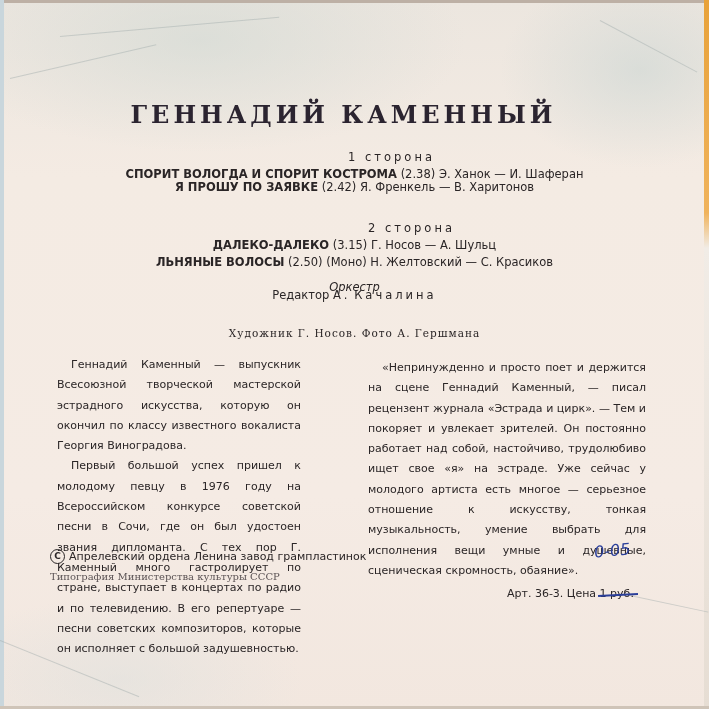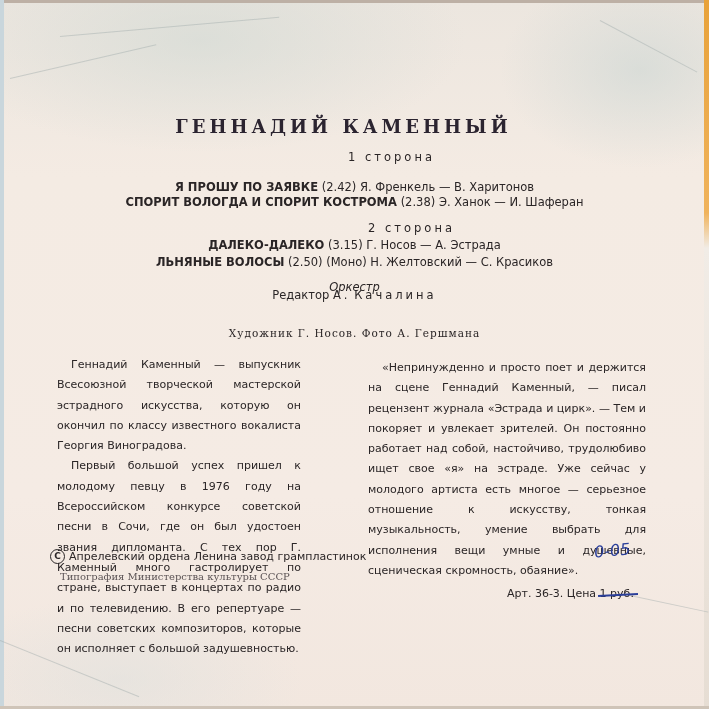--- a/index.html
+++ b/index.html
@@ -18,36 +18,36 @@
       linear-gradient(180deg, #ece6df 0%, #f4ebe3 25%, #f5ebe4 70%, #f2e7df 100%);
   }
   .edge-left { position: absolute; left: 0; top: 0; width: 4px; height: 709px; background: #c9d6dc; }
   .edge-right { position: absolute; right: 0; top: 0; width: 5px; height: 709px; background: linear-gradient(180deg, #e8a23a 0%, #f0b35c 30%, #f1ece6 35%, #e6ddd3 100%); }
   .edge-bottom { position: absolute; left: 0; bottom: 0; width: 709px; height: 3px; background: #cfc4b8; }
   .edge-top { position: absolute; left: 0; top: 0; width: 709px; height: 3px; background: #bdb0a5; }
   .crease { position: absolute; height: 1px; background: rgba(160,170,170,0.45); transform-origin: left center; }
 
   .title {
     position: absolute; left: 0; width: 687px; top: 100px; text-align: center;
-    font-family: "DejaVu Serif", serif; font-weight: bold; font-size: 18px; letter-spacing: 4px; color: #2b2430; margin-top: 16px;
+    font-family: "DejaVu Serif", serif; font-weight: bold; font-size: 24px; letter-spacing: 4px; color: #2b2430;
   }
   .center-line { position: absolute; left: 0; width: 709px; text-align: center; font-size: 11.5px; white-space: nowrap; }
   .side-label { letter-spacing: 3px; margin-left: 37px; }
   .track-title { font-weight: bold; }
   .serif-small { font-family: "DejaVu Serif", serif; font-size: 10.5px; letter-spacing: 1px; }
   .spaced { letter-spacing: 3px; }
 
   .col { position: absolute; font-size: 11px; line-height: 20.3px; text-align: justify; }
   .col p { margin: 0; text-indent: 14px; }
   .col-left { left: 57px; top: 355px; width: 244px; }
   .col-right { left: 368px; top: 358px; width: 278px; }
 
   .footer-left { position: absolute; left: 50px; top: 549px; font-size: 11px; }
   .footer-left .copy { display: inline-block; width: 13px; height: 13px; border: 1.5px solid #2a2526; border-radius: 50%; text-align: center; font-size: 9px; line-height: 13px; font-weight: bold; vertical-align: middle; margin-right: 4px; }
-  .footer-print { position: absolute; left: 60px; top: 571px; font-family: "DejaVu Serif", serif; font-size: 10px; color: #5a5254; }
+  .footer-print { position: absolute; left: 50px; top: 571px; font-family: "DejaVu Serif", serif; font-size: 10px; color: #5a5254; }
   .footer-right { position: absolute; left: 507px; top: 556px; font-size: 11px; white-space: nowrap; margin-top: 31px; }
   .strike { position: relative; }
   .strike::after { content: ""; position: absolute; left: -2px; right: -4px; top: 7px; height: 1.5px; background: #2b3f9a; transform: rotate(-3deg); }
   .handwritten { position: absolute; left: 594px; top: 541px; font-family: "DejaVu Sans", sans-serif; font-size: 16px; color: #2b3f9a; transform: rotate(-6deg); font-style: italic; }
 </style>
 </head>
 <body>
 
 <div class="sleeve">
   <div class="edge-top"></div>
@@ -58,38 +58,38 @@
   <div class="crease" style="left:10px;top:78px;width:150px;transform:rotate(-13deg);"></div>
   <div class="crease" style="left:60px;top:36px;width:220px;transform:rotate(-5deg);"></div>
   <div class="crease" style="left:600px;top:20px;width:110px;transform:rotate(28deg);"></div>
   <div class="crease" style="left:0px;top:640px;width:150px;transform:rotate(22deg);"></div>
   <div class="crease" style="left:630px;top:595px;width:80px;transform:rotate(12deg);"></div>
 
   <div class="title">ГЕННАДИЙ КАМЕННЫЙ</div>
 
   <div class="center-line side-label" style="top:150px;">1 сторона</div>
 
-  <div class="center-line" style="top:167px;margin-top:28px;">
+  <div class="center-line" style="top:167px;">
     <span class="track-title">СПОРИТ ВОЛОГДА И СПОРИТ КОСТРОМА</span>
     <span>(2.38)</span>
     <span>Э. Ханок — И. Шаферан</span>
   </div>
 
   <div class="center-line" style="top:180px;">
     <span class="track-title">Я ПРОШУ ПО ЗАЯВКЕ</span>
     <span>(2.42)</span>
     <span>Я. Френкель — В. Харитонов</span>
   </div>
 
   <div class="center-line side-label" style="top:221px;padding-left:20px;">2 сторона</div>
 
   <div class="center-line" style="top:238px;">
     <span class="track-title">ДАЛЕКО-ДАЛЕКО</span>
     <span>(3.15)</span>
-    <span>Г. Носов — А. Эстрада</span>
+    <span>Г. Носов — А. Шульц</span>
   </div>
 
   <div class="center-line" style="top:255px;">
     <span class="track-title">ЛЬНЯНЫЕ ВОЛОСЫ</span>
     <span>(2.50) (Моно)</span>
     <span>Н. Желтовский — С. Красиков</span>
   </div>
 
   <div class="center-line" style="top:280px;font-style:italic;">Оркестр</div>
 

